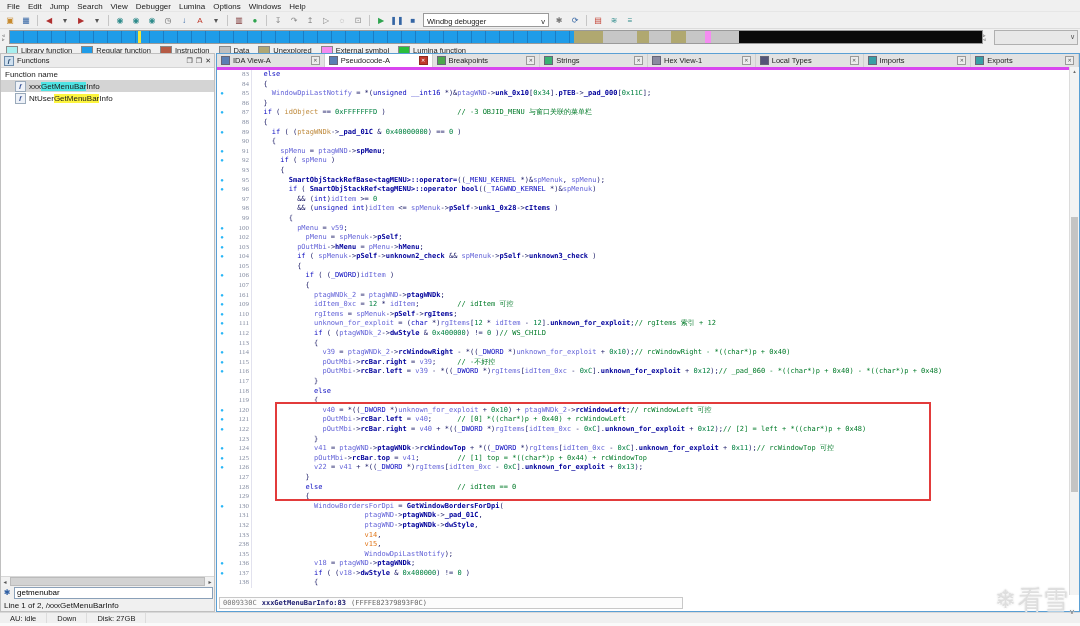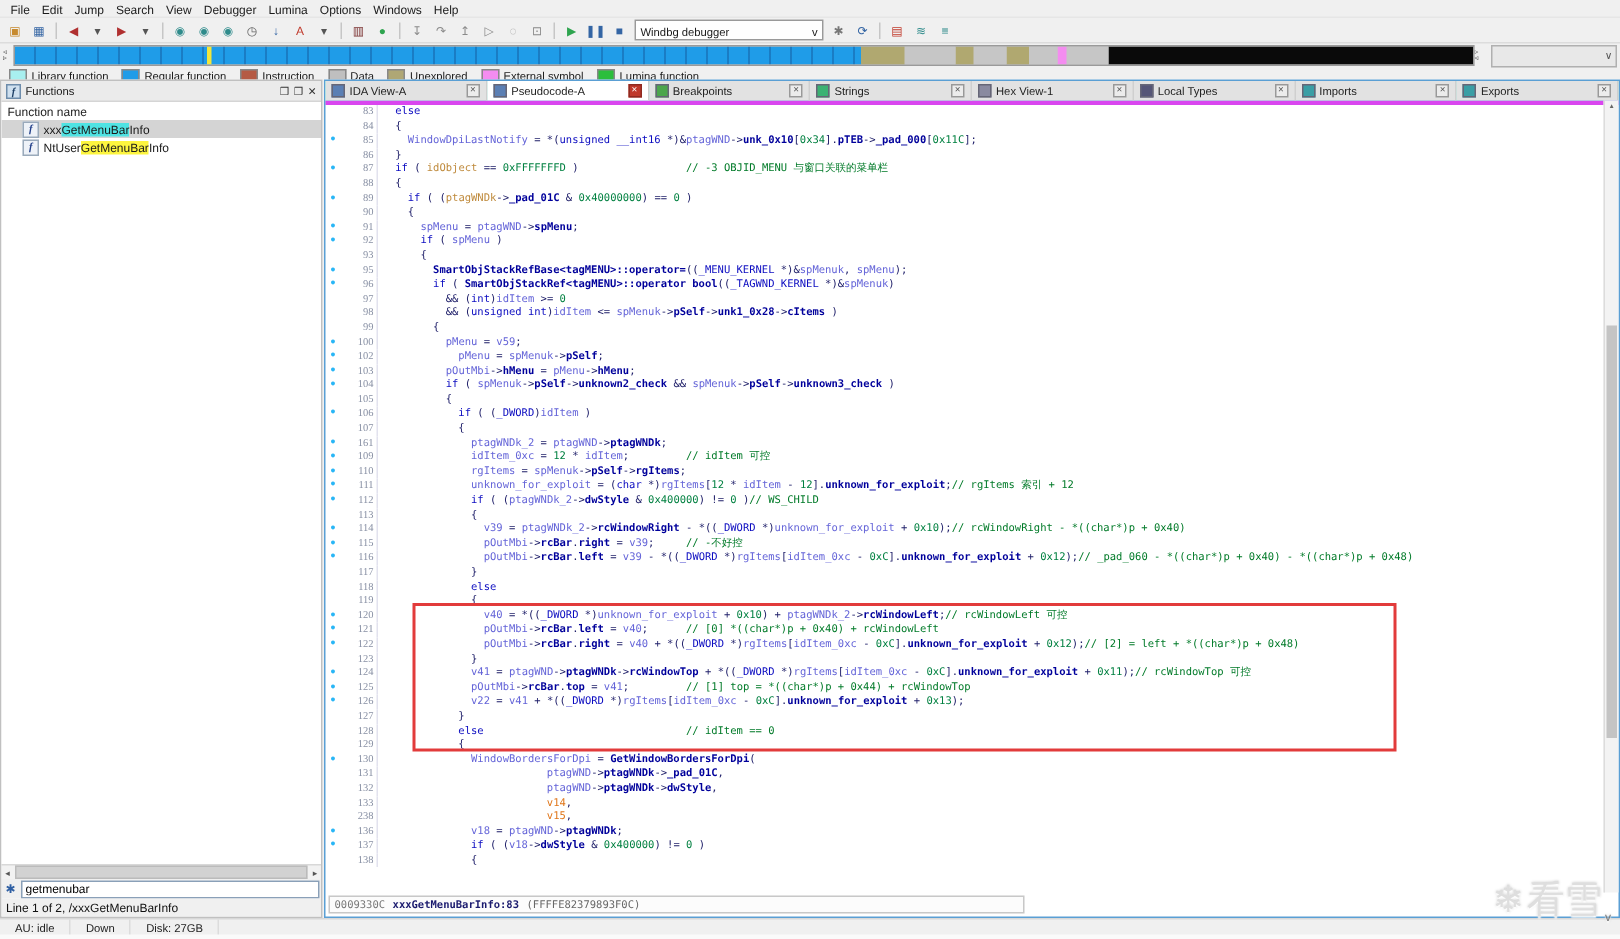--- a/index.html
+++ b/index.html
@@ -329,20 +329,21 @@
             <div class="cl"><span class="gut"><span class="dot">●</span><span class="lnum">125</span></span><span class="ct"><span class="tk-p">              </span><span class="tk-v">pOutMbi</span><span class="tk-p">-&gt;</span><span class="tk-m">rcBar</span><span class="tk-p">.</span><span class="tk-m">top</span><span class="tk-p"> = </span><span class="tk-v">v41</span><span class="tk-p">;</span><span class="tk-c">         // [1] top = *((char*)p + 0x44) + rcWindowTop</span></span></div>
             <div class="cl"><span class="gut"><span class="dot">●</span><span class="lnum">126</span></span><span class="ct"><span class="tk-p">              </span><span class="tk-v">v22</span><span class="tk-p"> = </span><span class="tk-v">v41</span><span class="tk-p"> + *((</span><span class="tk-k">_DWORD</span><span class="tk-p"> *)</span><span class="tk-v">rgItems</span><span class="tk-p">[</span><span class="tk-v">idItem_0xc</span><span class="tk-p"> - </span><span class="tk-g">0xC</span><span class="tk-p">].</span><span class="tk-m">unknown_for_exploit</span><span class="tk-p"> + </span><span class="tk-g">0x13</span><span class="tk-p">);</span></span></div>
             <div class="cl"><span class="gut"><span class="dot"></span><span class="lnum">127</span></span><span class="ct"><span class="tk-p">            }</span></span></div>
             <div class="cl"><span class="gut"><span class="dot"></span><span class="lnum">128</span></span><span class="ct"><span class="tk-p">            </span><span class="tk-k">else</span><span class="tk-c">                                // idItem == 0</span></span></div>
             <div class="cl"><span class="gut"><span class="dot"></span><span class="lnum">129</span></span><span class="ct"><span class="tk-p">            {</span></span></div>
             <div class="cl"><span class="gut"><span class="dot">●</span><span class="lnum">130</span></span><span class="ct"><span class="tk-p">              </span><span class="tk-v">WindowBordersForDpi</span><span class="tk-p"> = </span><span class="tk-f">GetWindowBordersForDpi</span><span class="tk-p">(</span></span></div>
             <div class="cl"><span class="gut"><span class="dot"></span><span class="lnum">131</span></span><span class="ct"><span class="tk-p">                          </span><span class="tk-v">ptagWND</span><span class="tk-p">-&gt;</span><span class="tk-m">ptagWNDk</span><span class="tk-p">-&gt;</span><span class="tk-m">_pad_01C</span><span class="tk-p">,</span></span></div>
             <div class="cl"><span class="gut"><span class="dot"></span><span class="lnum">132</span></span><span class="ct"><span class="tk-p">                          </span><span class="tk-v">ptagWND</span><span class="tk-p">-&gt;</span><span class="tk-m">ptagWNDk</span><span class="tk-p">-&gt;</span><span class="tk-m">dwStyle</span><span class="tk-p">,</span></span></div>
             <div class="cl"><span class="gut"><span class="dot"></span><span class="lnum">133</span></span><span class="ct"><span class="tk-p">                          </span><span class="tk-o">v14</span><span class="tk-p">,</span></span></div>
             <div class="cl"><span class="gut"><span class="dot"></span><span class="lnum">238</span></span><span class="ct"><span class="tk-p">                          </span><span class="tk-o">v15</span><span class="tk-p">,</span></span></div>
+            <div class="cl"><span class="gut"><span class="dot"></span><span class="lnum">135</span></span><span class="ct"><span class="tk-p">                          </span><span class="tk-v">WindowDpiLastNotify</span><span class="tk-p">);</span></span></div>
             <div class="cl"><span class="gut"><span class="dot">●</span><span class="lnum">136</span></span><span class="ct"><span class="tk-p">              </span><span class="tk-v">v18</span><span class="tk-p"> = </span><span class="tk-v">ptagWND</span><span class="tk-p">-&gt;</span><span class="tk-m">ptagWNDk</span><span class="tk-p">;</span></span></div>
             <div class="cl"><span class="gut"><span class="dot">●</span><span class="lnum">137</span></span><span class="ct"><span class="tk-p">              </span><span class="tk-k">if</span><span class="tk-p"> ( (</span><span class="tk-v">v18</span><span class="tk-p">-&gt;</span><span class="tk-m">dwStyle</span><span class="tk-p"> &amp; </span><span class="tk-g">0x400000</span><span class="tk-p">) != </span><span class="tk-g">0</span><span class="tk-p"> )</span></span></div>
             <div class="cl"><span class="gut"><span class="dot"></span><span class="lnum">138</span></span><span class="ct"><span class="tk-p">              {</span></span></div>
           </div>
         <div class="redbox"></div>
       </div>
       <div class="vscroll">
         <div class="vsarr">▴</div>
         <div class="vthumb"></div>
       </div>

